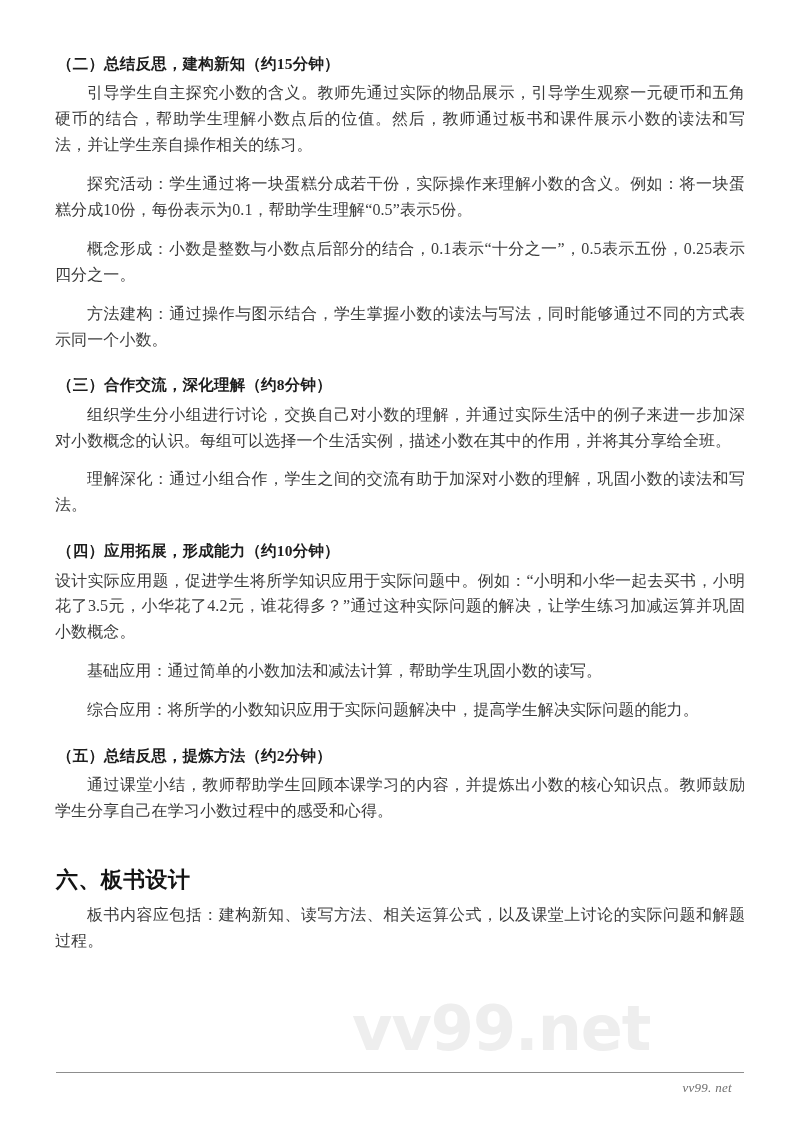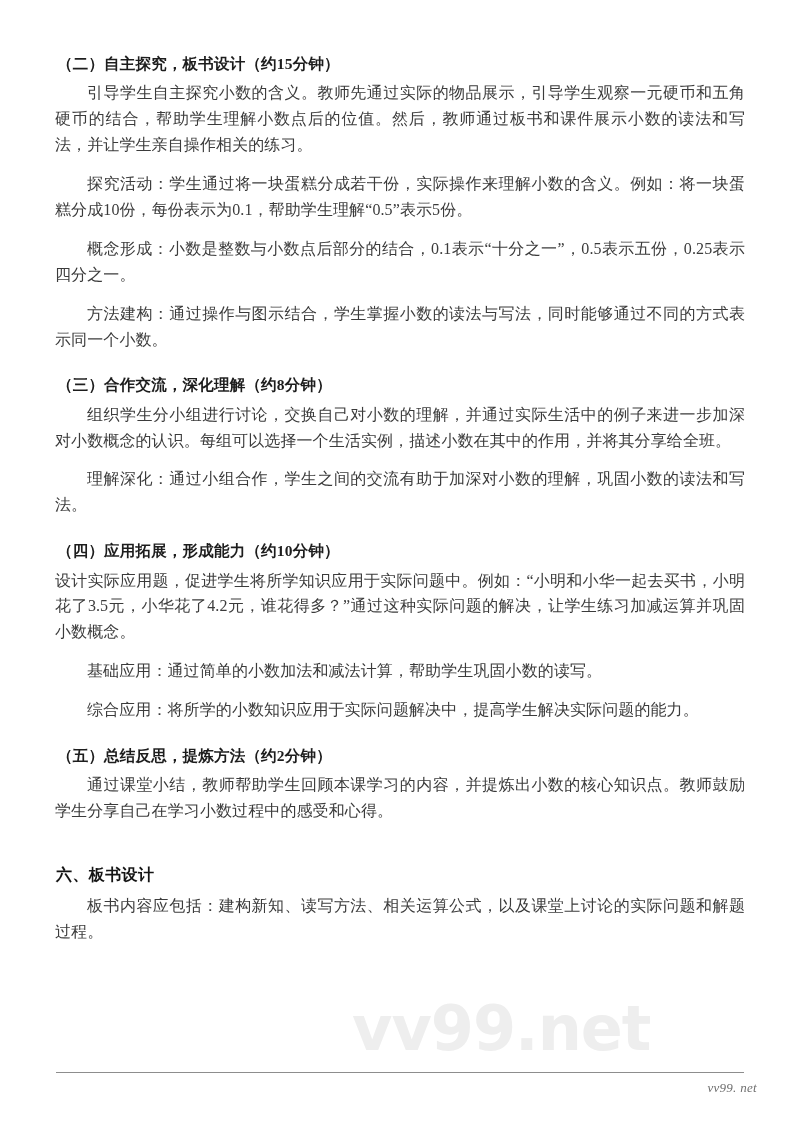--- a/index.html
+++ b/index.html
@@ -35,21 +35,21 @@
   .h-sub {
     font-size: 15.5px;
     font-weight: bold;
     color: #1d1d1d;
     letter-spacing: 0.2px;
     line-height: 1.5;
     margin: 0 0 5px 0;
     padding-left: 2px;
   }
   .h-main {
-    font-size: 16px;
+    font-size: 22px;
     font-weight: bold;
     color: #141414;
     letter-spacing: 0.4px;
     line-height: 1.5;
     margin: 0 0 6px 0;
     padding-left: 1px;
   }
 
   
   p.para {
@@ -85,38 +85,38 @@
   .footer-rule {
     position: absolute;
     left: 56px;
     top: 1072px;
     width: 688px;
     height: 1px;
     background: #8d8d8d;
   }
   .footer-text {
     position: absolute;
-    right: 43px;
+    right: 68px;
     top: 1080px;
     font-family: "Liberation Serif", "DejaVu Serif", serif;
     font-style: italic;
     font-size: 13px;
     color: #6f6f6f;
     letter-spacing: 0.3px;
     white-space: nowrap;
   }
 </style>
 </head>
 <body>
 
 <div class="page">
 
   <div class="content">
 
-    <h2 class="h-sub">（二）自主探究，板书设计（约15分钟）</h2>
+    <h2 class="h-sub">（二）总结反思，建构新知（约15分钟）</h2>
     <p class="para indent">引导学生自主探究小数的含义。教师先通过实际的物品展示，引导学生观察一元硬币和五角硬币的结合，帮助学生理解小数点后的位值。然后，教师通过板书和课件展示小数的读法和写法，并让学生亲自操作相关的练习。</p>
     <p class="para indent">探究活动：学生通过将一块蛋糕分成若干份，实际操作来理解小数的含义。例如：将一块蛋糕分成10份，每份表示为0.1，帮助学生理解“0.5”表示5份。</p>
     <p class="para indent">概念形成：小数是整数与小数点后部分的结合，0.1表示“十分之一”，0.5表示五份，0.25表示四分之一。</p>
     <p class="para indent">方法建构：通过操作与图示结合，学生掌握小数的读法与写法，同时能够通过不同的方式表示同一个小数。</p>
 
     <div class="gap-sm"></div>
 
     <h2 class="h-sub">（三）合作交流，深化理解（约8分钟）</h2>
     <p class="para indent">组织学生分小组进行讨论，交换自己对小数的理解，并通过实际生活中的例子来进一步加深对小数概念的认识。每组可以选择一个生活实例，描述小数在其中的作用，并将其分享给全班。</p>
     <p class="para indent">理解深化：通过小组合作，学生之间的交流有助于加深对小数的理解，巩固小数的读法和写法。</p>

